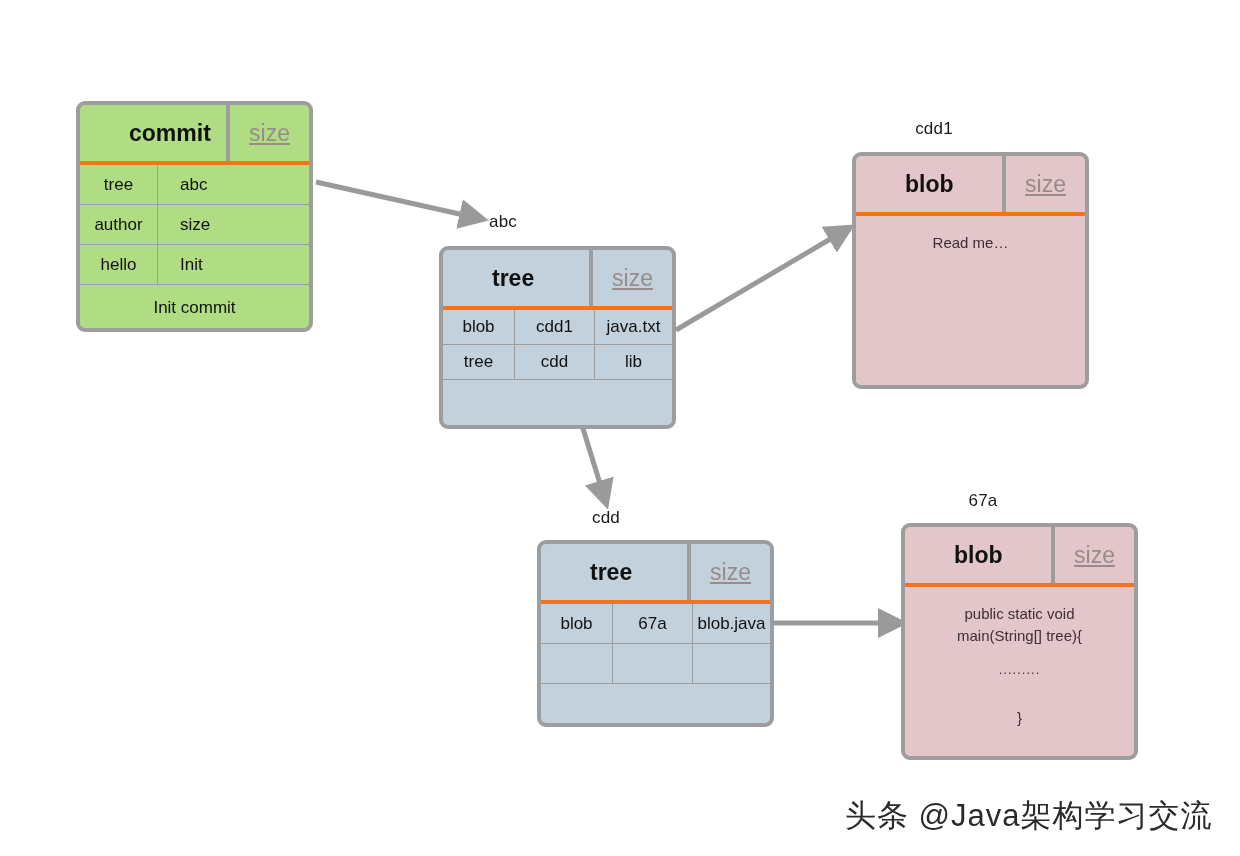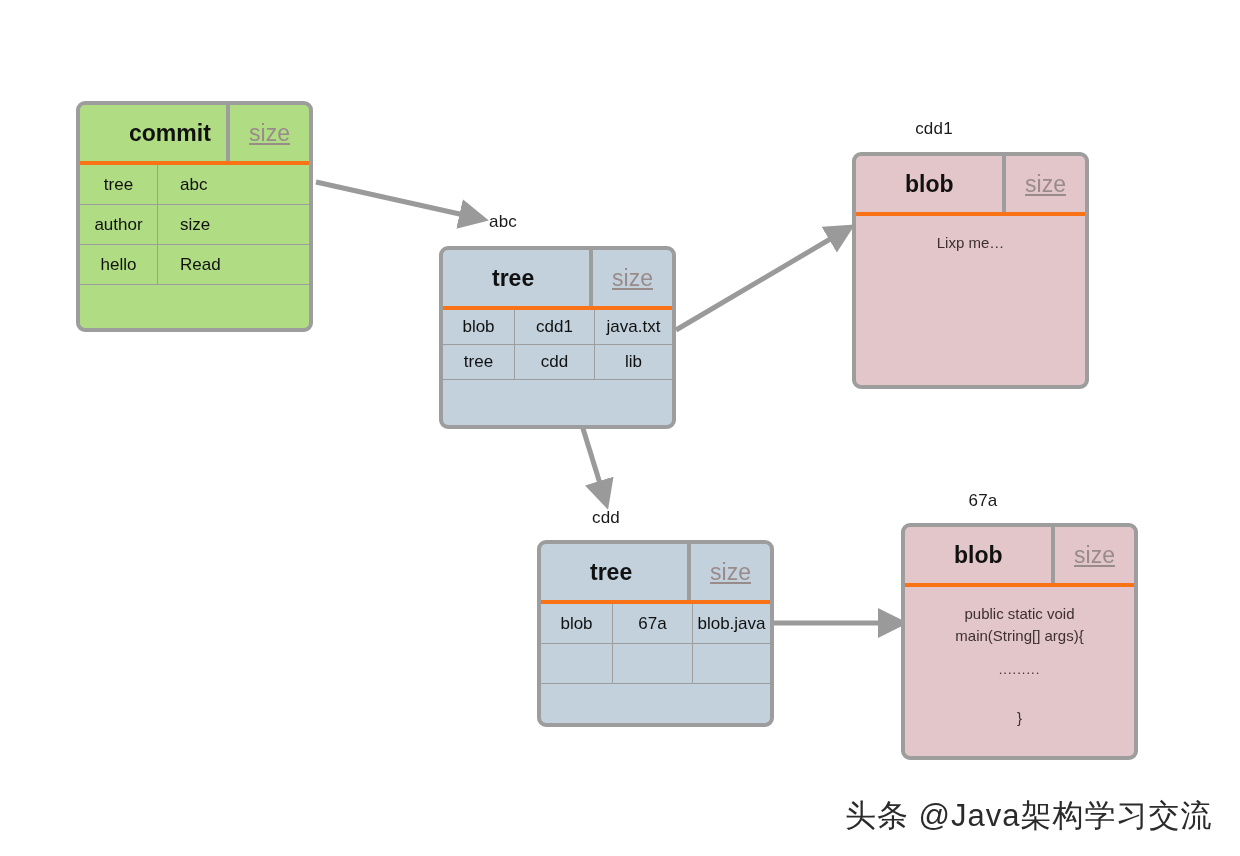--- a/index.html
+++ b/index.html
@@ -192,22 +192,23 @@
     <div class="kvrow">
       <div class="k">tree</div>
       <div class="v">abc</div>
     </div>
     <div class="kvrow">
       <div class="k">author</div>
       <div class="v">size</div>
     </div>
     <div class="kvrow">
       <div class="k">hello</div>
-      <div class="v">Read</div>
-    </div>
+      <div class="v">Init</div>
+    </div>
+    <div class="footrow">Init commit</div>
   </div>
 
   <div class="node-label" style="left:478px; top:212px; width:50px;">abc</div>
 
   <div class="node blue" style="left:439px; top:246px; width:237px; height:183px;">
     <div class="hdr">
       <div class="type" style="width:113px;">tree</div>
       <div class="size">size</div>
     </div>
     <div class="trow">
@@ -226,21 +227,21 @@
   </div>
 
   <div class="node-label" style="left:903px; top:119px; width:62px;">cdd1</div>
 
   <div class="node pink" style="left:852px; top:152px; width:237px; height:237px;">
     <div class="hdr">
       <div class="type" style="width:113px;">blob</div>
       <div class="size">size</div>
     </div>
     <div class="blobbody">
-      <div class="line">Lixp me…</div>
+      <div class="line">Read me…</div>
     </div>
   </div>
 
   <div class="node-label" style="left:580px; top:508px; width:52px;">cdd</div>
 
   <div class="node blue" style="left:537px; top:540px; width:237px; height:187px;">
     <div class="hdr">
       <div class="type" style="width:113px;">tree</div>
       <div class="size">size</div>
     </div>
@@ -261,21 +262,21 @@
 
   <div class="node-label" style="left:957px; top:491px; width:52px;">67a</div>
 
   <div class="node pink" style="left:901px; top:523px; width:237px; height:237px;">
     <div class="hdr">
       <div class="type" style="width:113px;">blob</div>
       <div class="size">size</div>
     </div>
     <div class="blobbody">
       <div class="line">public static void</div>
-      <div class="line">main(String[] args){</div>
+      <div class="line">main(String[] tree){</div>
       <div class="dots">.........</div>
       <div class="close">}</div>
     </div>
   </div>
 
   <div class="watermark" style="left:845px; top:795px;">头条 @Java架构学习交流</div>
 
 </div>
 
 </body></html>

